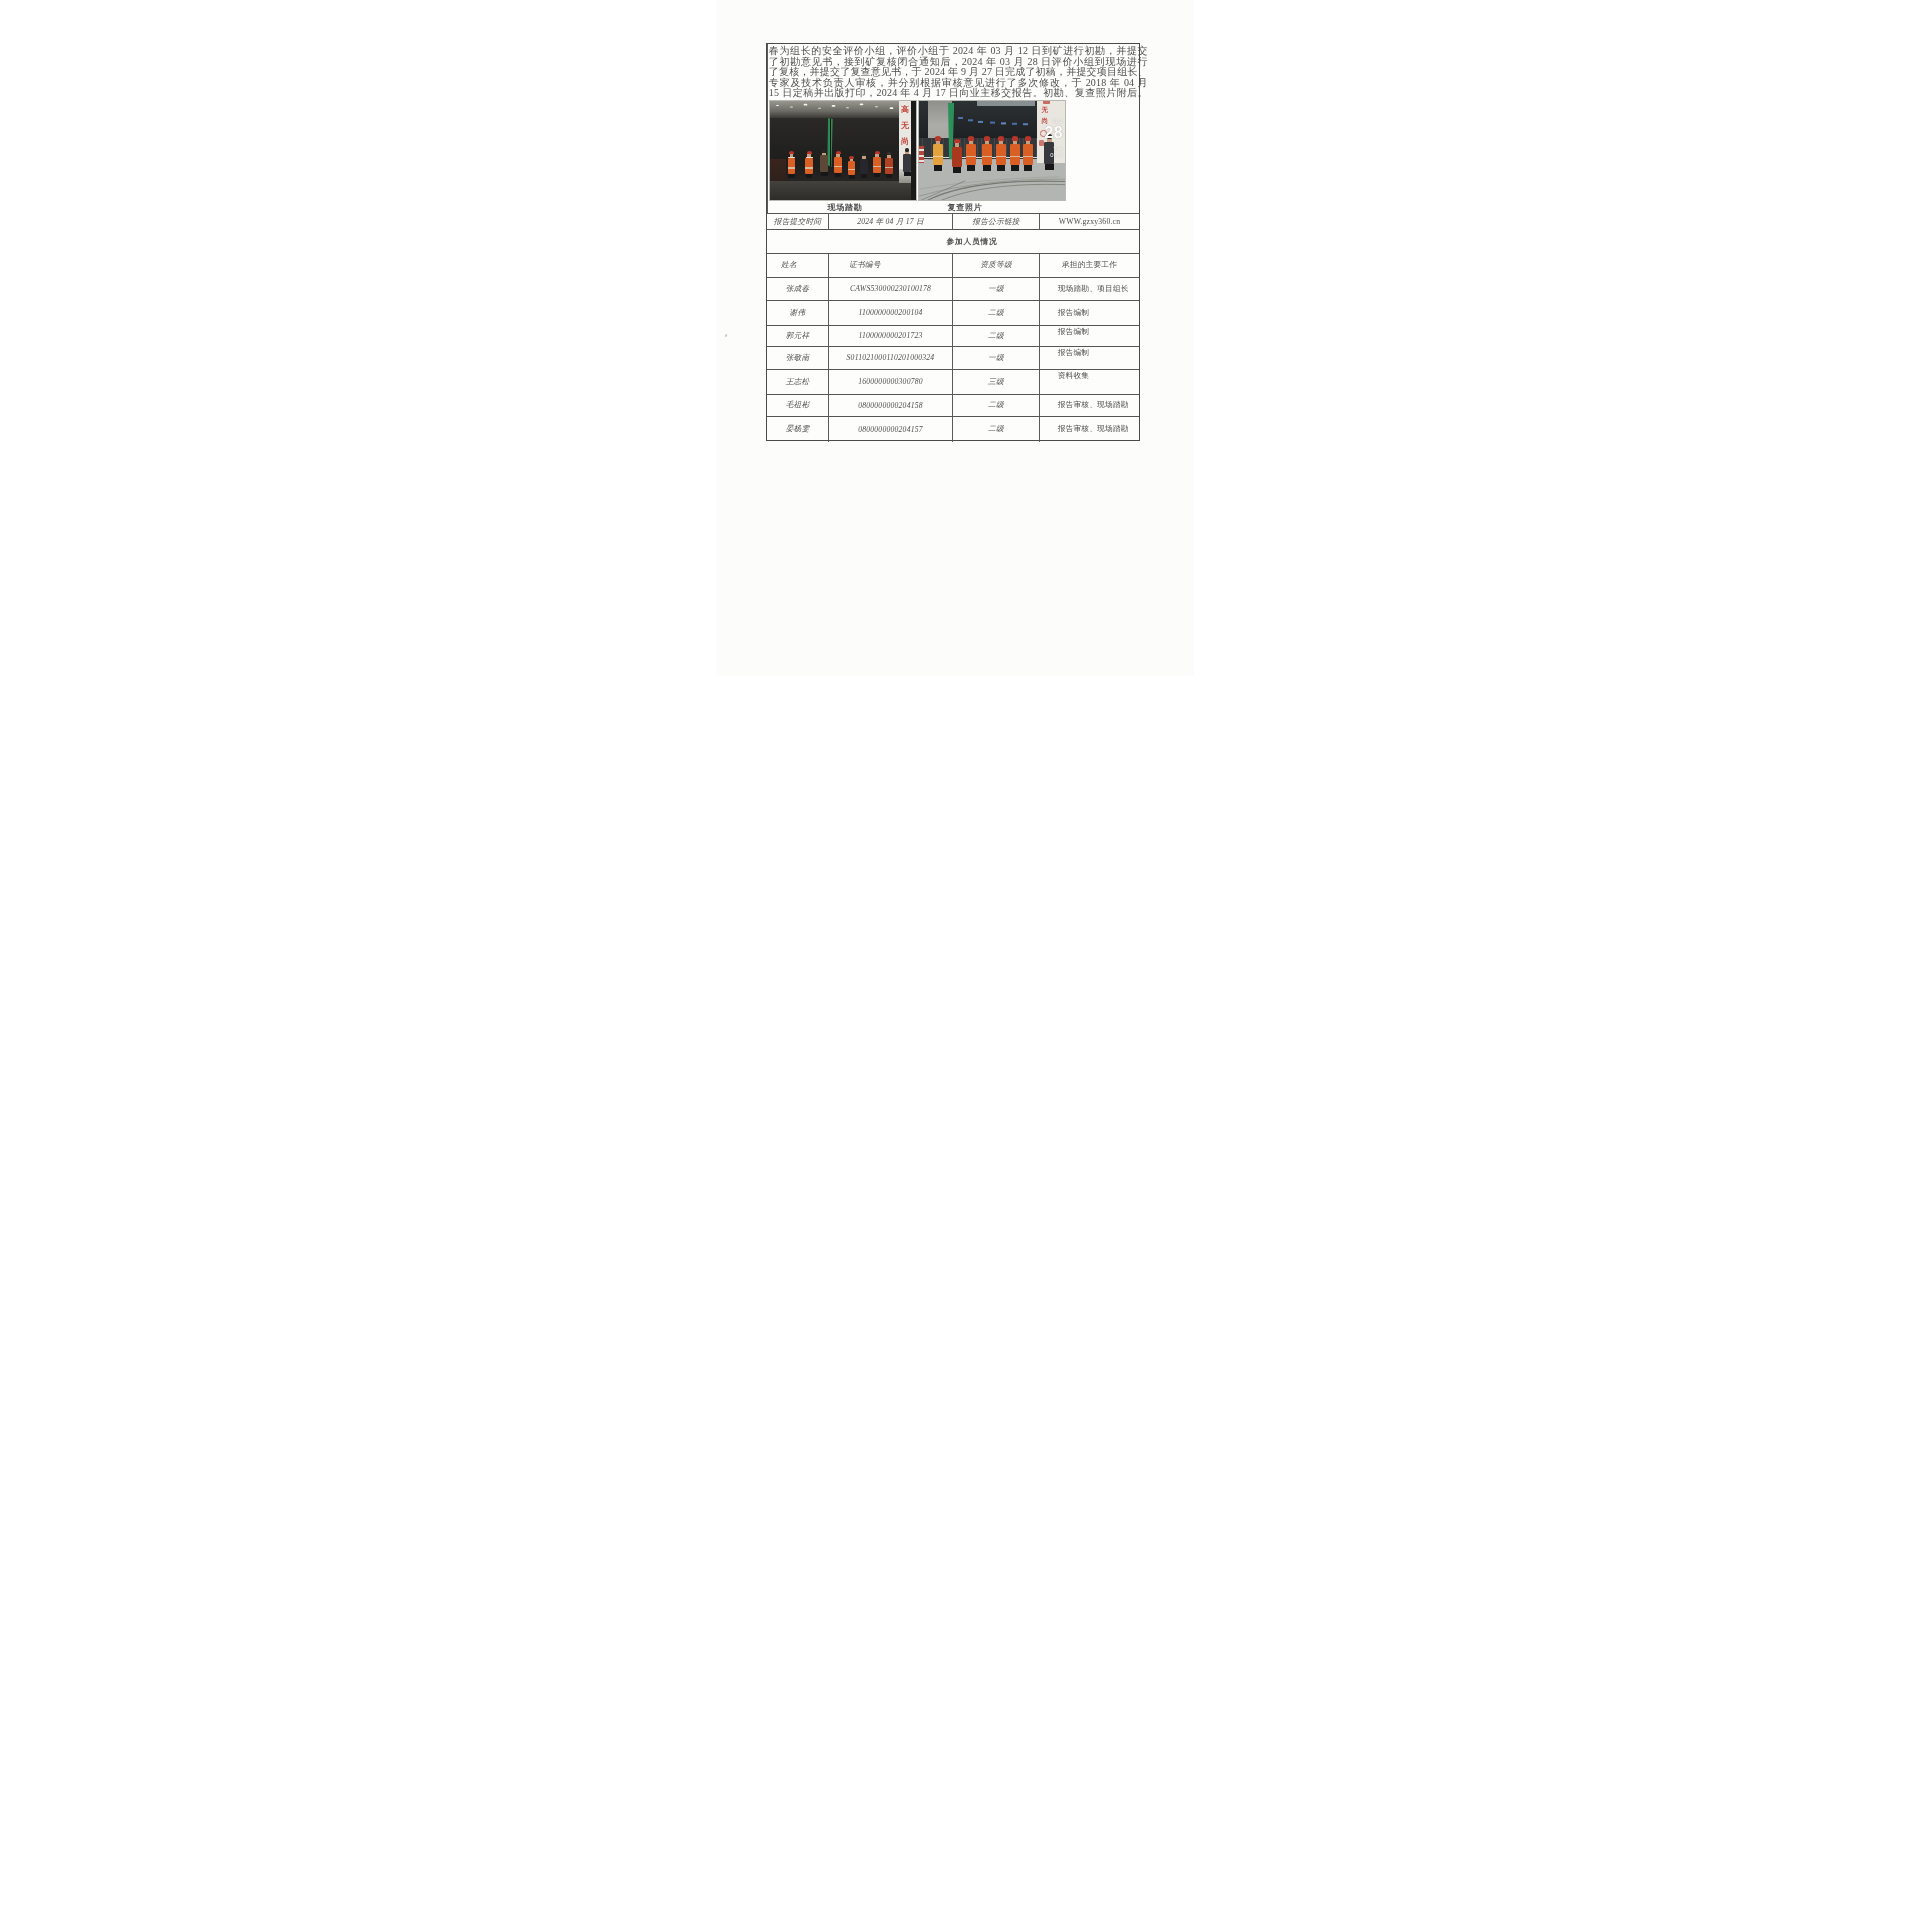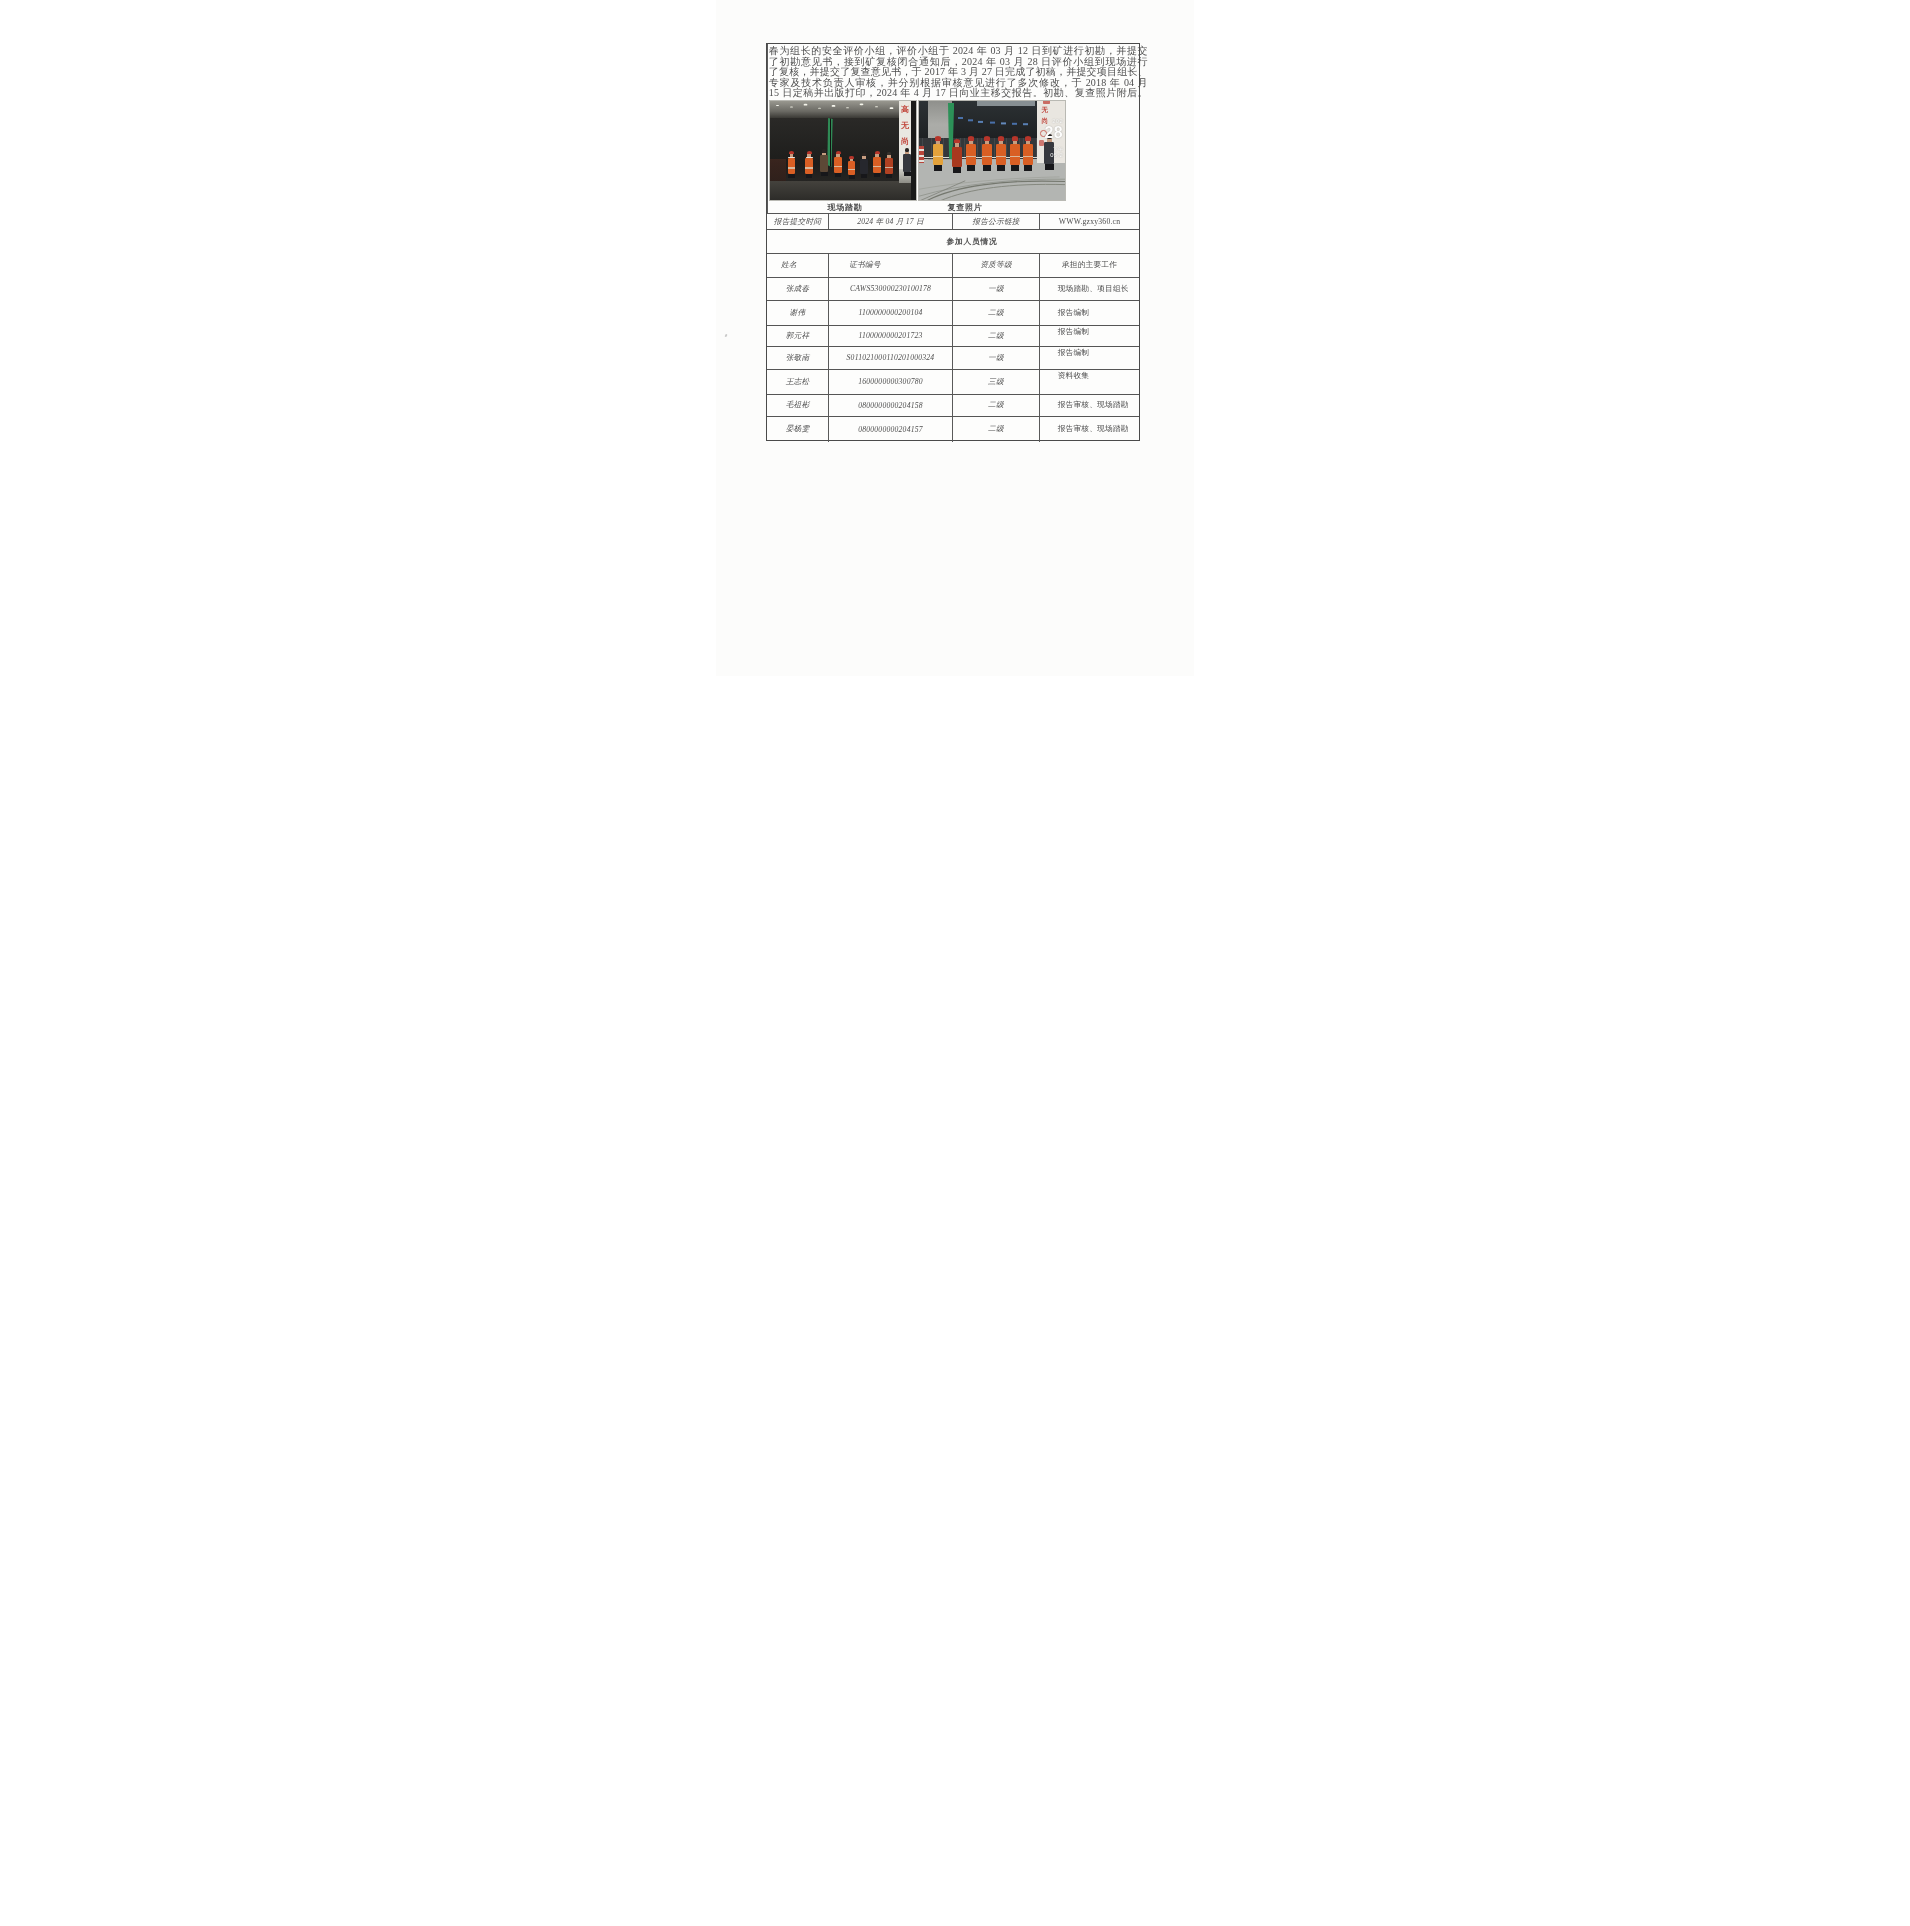--- a/index.html
+++ b/index.html
@@ -137,21 +137,21 @@
   <div class="speck"></div>
 
   <div class="doc-table">
 
     <div class="row row-a">
       <div class="cell col1 vline"></div>
       <div class="cell-content">
         <div class="para">
           <div class="para-line">春为组长的安全评价小组，评价小组于 2024 年 03 月 12 日到矿进行初勘，并提交</div>
           <div class="para-line">了初勘意见书，接到矿复核闭合通知后，2024 年 03 月 28 日评价小组到现场进行</div>
-          <div class="para-line">了复核，并提交了复查意见书，于 2017 年 3 月 27 日完成了初稿，并提交项目组长、</div>
+          <div class="para-line">了复核，并提交了复查意见书，于 2024 年 9 月 27 日完成了初稿，并提交项目组长、</div>
           <div class="para-line">专家及技术负责人审核，并分别根据审核意见进行了多次修改，于 2018 年 04 月</div>
           <div class="para-line">15 日定稿并出版打印，2024 年 4 月 17 日向业主移交报告。初勘、复查照片附后。</div>
         </div>
 
         <div class="photos">
 
           <div class="photo photo-left">
             <div class="lp-mid"></div>
             <div class="lp-ceiling"></div>
             <div class="lp-lights"></div>

